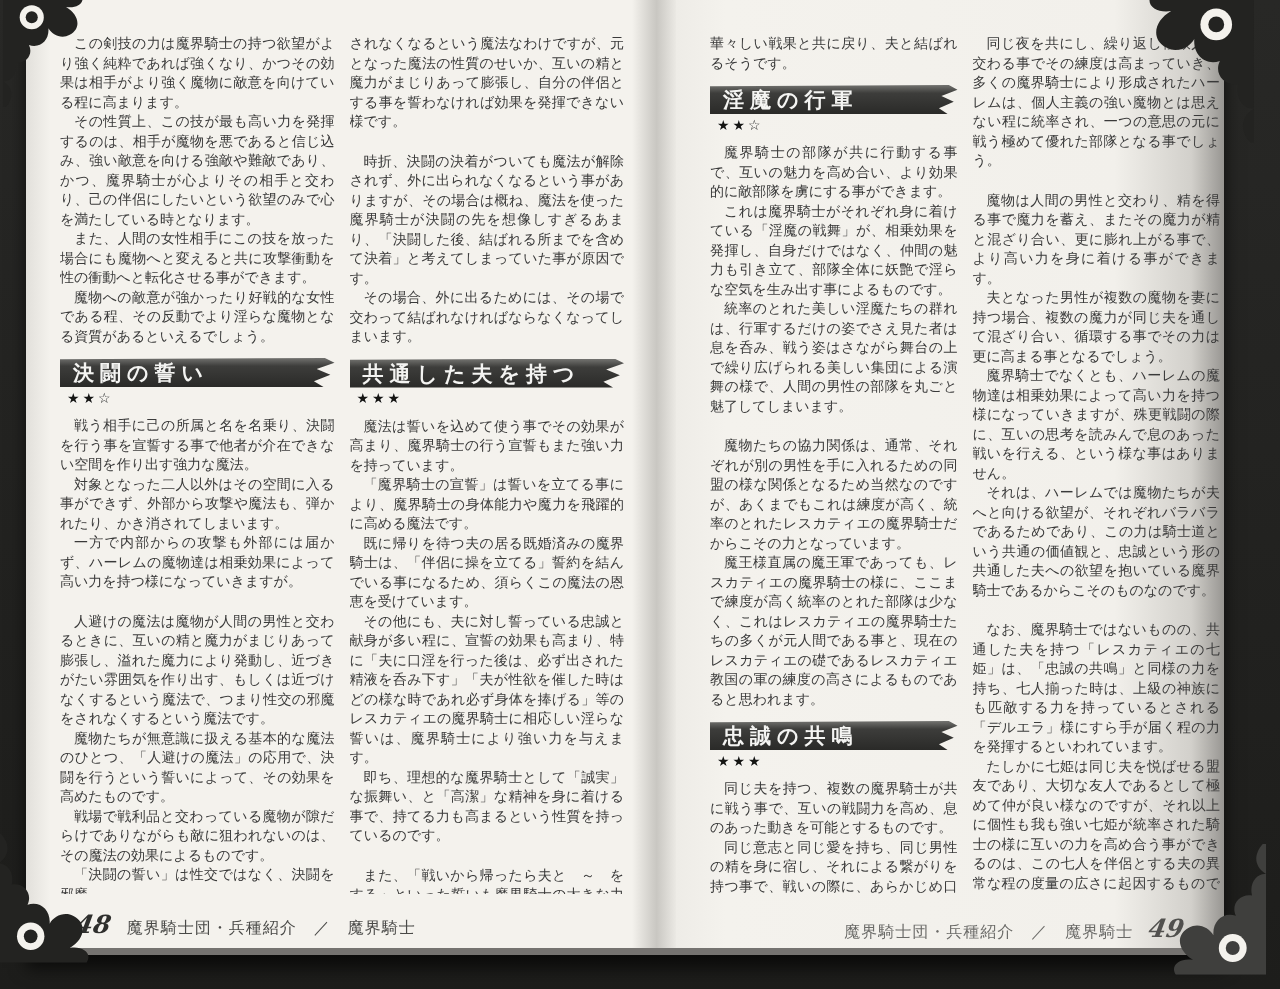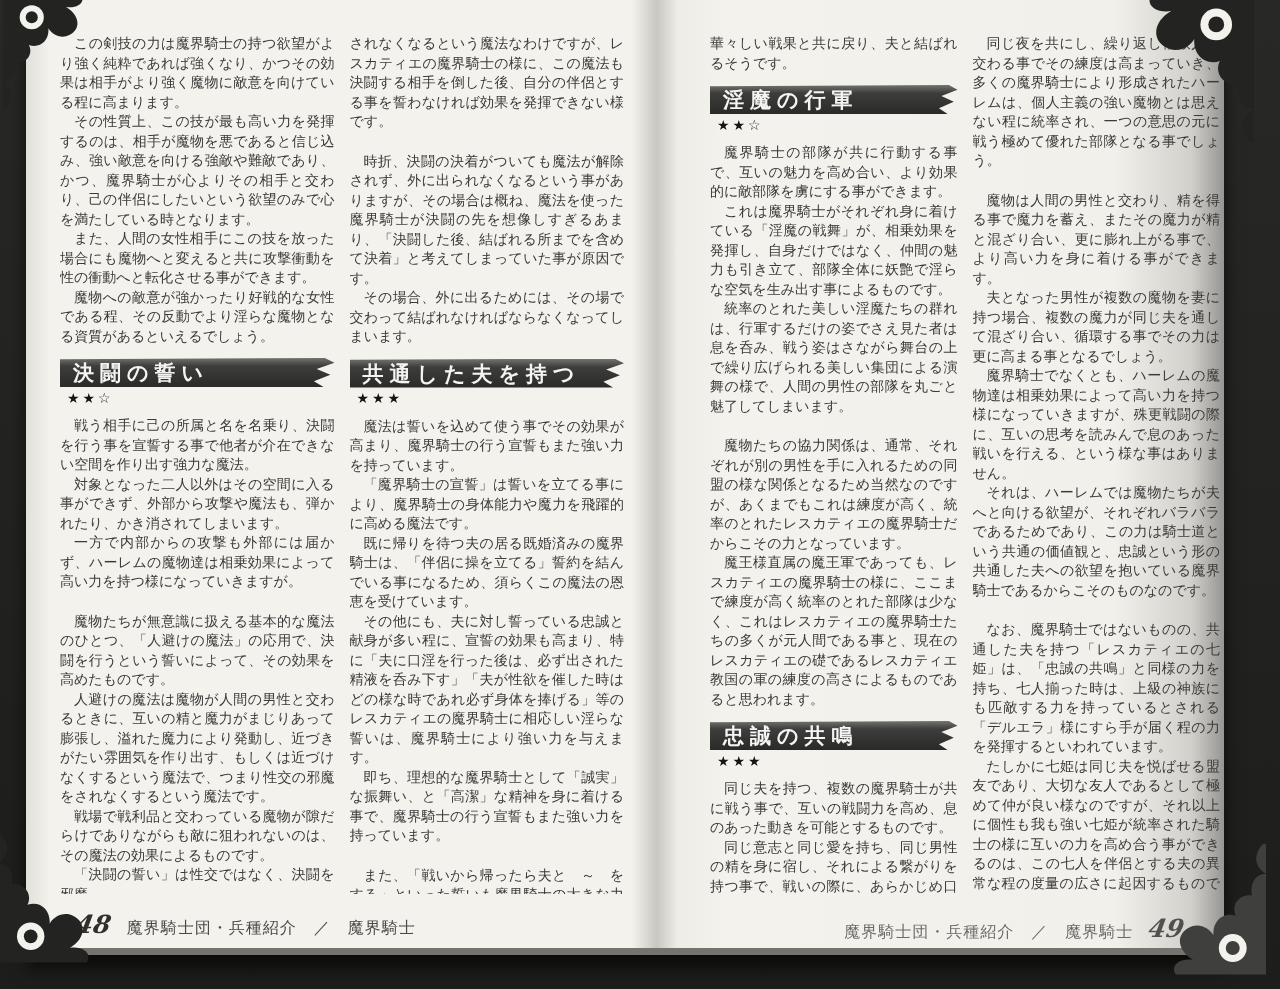--- a/index.html
+++ b/index.html
@@ -86,41 +86,41 @@
             <div class="section-header">
               <div class="title-bar">決闘の誓い</div>
               <div class="star-bar">
                 <span class="stars">★★☆</span>
               </div>
             </div>
             <p class="para">戦う相手に己の所属と名を名乗り、決闘を行う事を宣誓する事で他者が介在できない空間を作り出す強力な魔法。</p>
             <p class="para">対象となった二人以外はその空間に入る事ができず、外部から攻撃や魔法も、弾かれたり、かき消されてしまいます。</p>
             <p class="para">一方で内部からの攻撃も外部には届かず、ハーレムの魔物達は相乗効果によって高い力を持つ様になっていきますが。</p>
             <div class="spacer"></div>
+            <p class="para">人避けの魔法は魔物が人間の男性と交わるときに、互いの精と魔力がまじりあって膨張し、溢れた魔力により発動し、近づきがたい雰囲気を作り出す、もしくは近づけなくするという魔法で、つまり性交の邪魔をされなくするという魔法です。</p>
             <p class="para">魔物たちが無意識に扱える基本的な魔法のひとつ、「人避けの魔法」の応用で、決闘を行うという誓いによって、その効果を高めたものです。</p>
-            <p class="para">人避けの魔法は魔物が人間の男性と交わるときに、互いの精と魔力がまじりあって膨張し、溢れた魔力により発動し、近づきがたい雰囲気を作り出す、もしくは近づけなくするという魔法で、つまり性交の邪魔をされなくするという魔法です。</p>
             <p class="para">戦場で戦利品と交わっている魔物が隙だらけでありながらも敵に狙われないのは、その魔法の効果によるものです。</p>
             <p class="para">「決闘の誓い」は性交ではなく、決闘を邪魔</p>
           </div>
         <div class="col">
-            <p class="para no-indent">されなくなるという魔法なわけですが、レスカティエの魔界騎士の様に、この魔法も決闘する相手を倒した後、自分の伴侶とする事を誓わなければ効果を発揮できない様です。</p>
+            <p class="para no-indent">されなくなるという魔法なわけですが、元となった魔法の性質のせいか、互いの精と魔力がまじりあって膨張し、自分の伴侶とする事を誓わなければ効果を発揮できない様です。</p>
             <div class="spacer"></div>
             <p class="para">時折、決闘の決着がついても魔法が解除されず、外に出られなくなるという事がありますが、その場合は概ね、魔法を使った魔界騎士が決闘の先を想像しすぎるあまり、「決闘した後、結ばれる所までを含めて決着」と考えてしまっていた事が原因です。</p>
             <p class="para">その場合、外に出るためには、その場で交わって結ばれなければならなくなってしまいます。</p>
             <div class="section-header">
               <div class="title-bar">共通した夫を持つ</div>
               <div class="star-bar">
                 <span class="stars">★★★</span>
               </div>
             </div>
             <p class="para">魔法は誓いを込めて使う事でその効果が高まり、魔界騎士の行う宣誓もまた強い力を持っています。</p>
             <p class="para">「魔界騎士の宣誓」は誓いを立てる事により、魔界騎士の身体能力や魔力を飛躍的に高める魔法です。</p>
             <p class="para">既に帰りを待つ夫の居る既婚済みの魔界騎士は、「伴侶に操を立てる」誓約を結んでいる事になるため、須らくこの魔法の恩恵を受けています。</p>
             <p class="para">その他にも、夫に対し誓っている忠誠と献身が多い程に、宣誓の効果も高まり、特に「夫に口淫を行った後は、必ず出された精液を呑み下す」「夫が性欲を催した時はどの様な時であれ必ず身体を捧げる」等のレスカティエの魔界騎士に相応しい淫らな誓いは、魔界騎士により強い力を与えます。</p>
-            <p class="para">即ち、理想的な魔界騎士として「誠実」な振舞い、と「高潔」な精神を身に着ける事で、魔界騎士の行う宣誓もまた強い力を持っています。</p>
+            <p class="para">即ち、理想的な魔界騎士として「誠実」な振舞い、と「高潔」な精神を身に着ける事で、持てる力も高まるという性質を持っているのです。</p>
             <div class="spacer"></div>
             <p class="para">また、「戦いから帰ったら夫と　～　をする」といった誓いも魔界騎士の大きな力となり、「この戦いから帰ったら想い人に愛を伝える」と宣誓して戦いに赴いた未婚の魔界騎士は、必ず</p>
           </div>
       </div>
       <div class="page-footer">
         <span class="pagenum">48</span>
         <span class="crumb">魔界騎士団・兵種紹介　／　魔界騎士</span>
       </div>
     </section>
 

